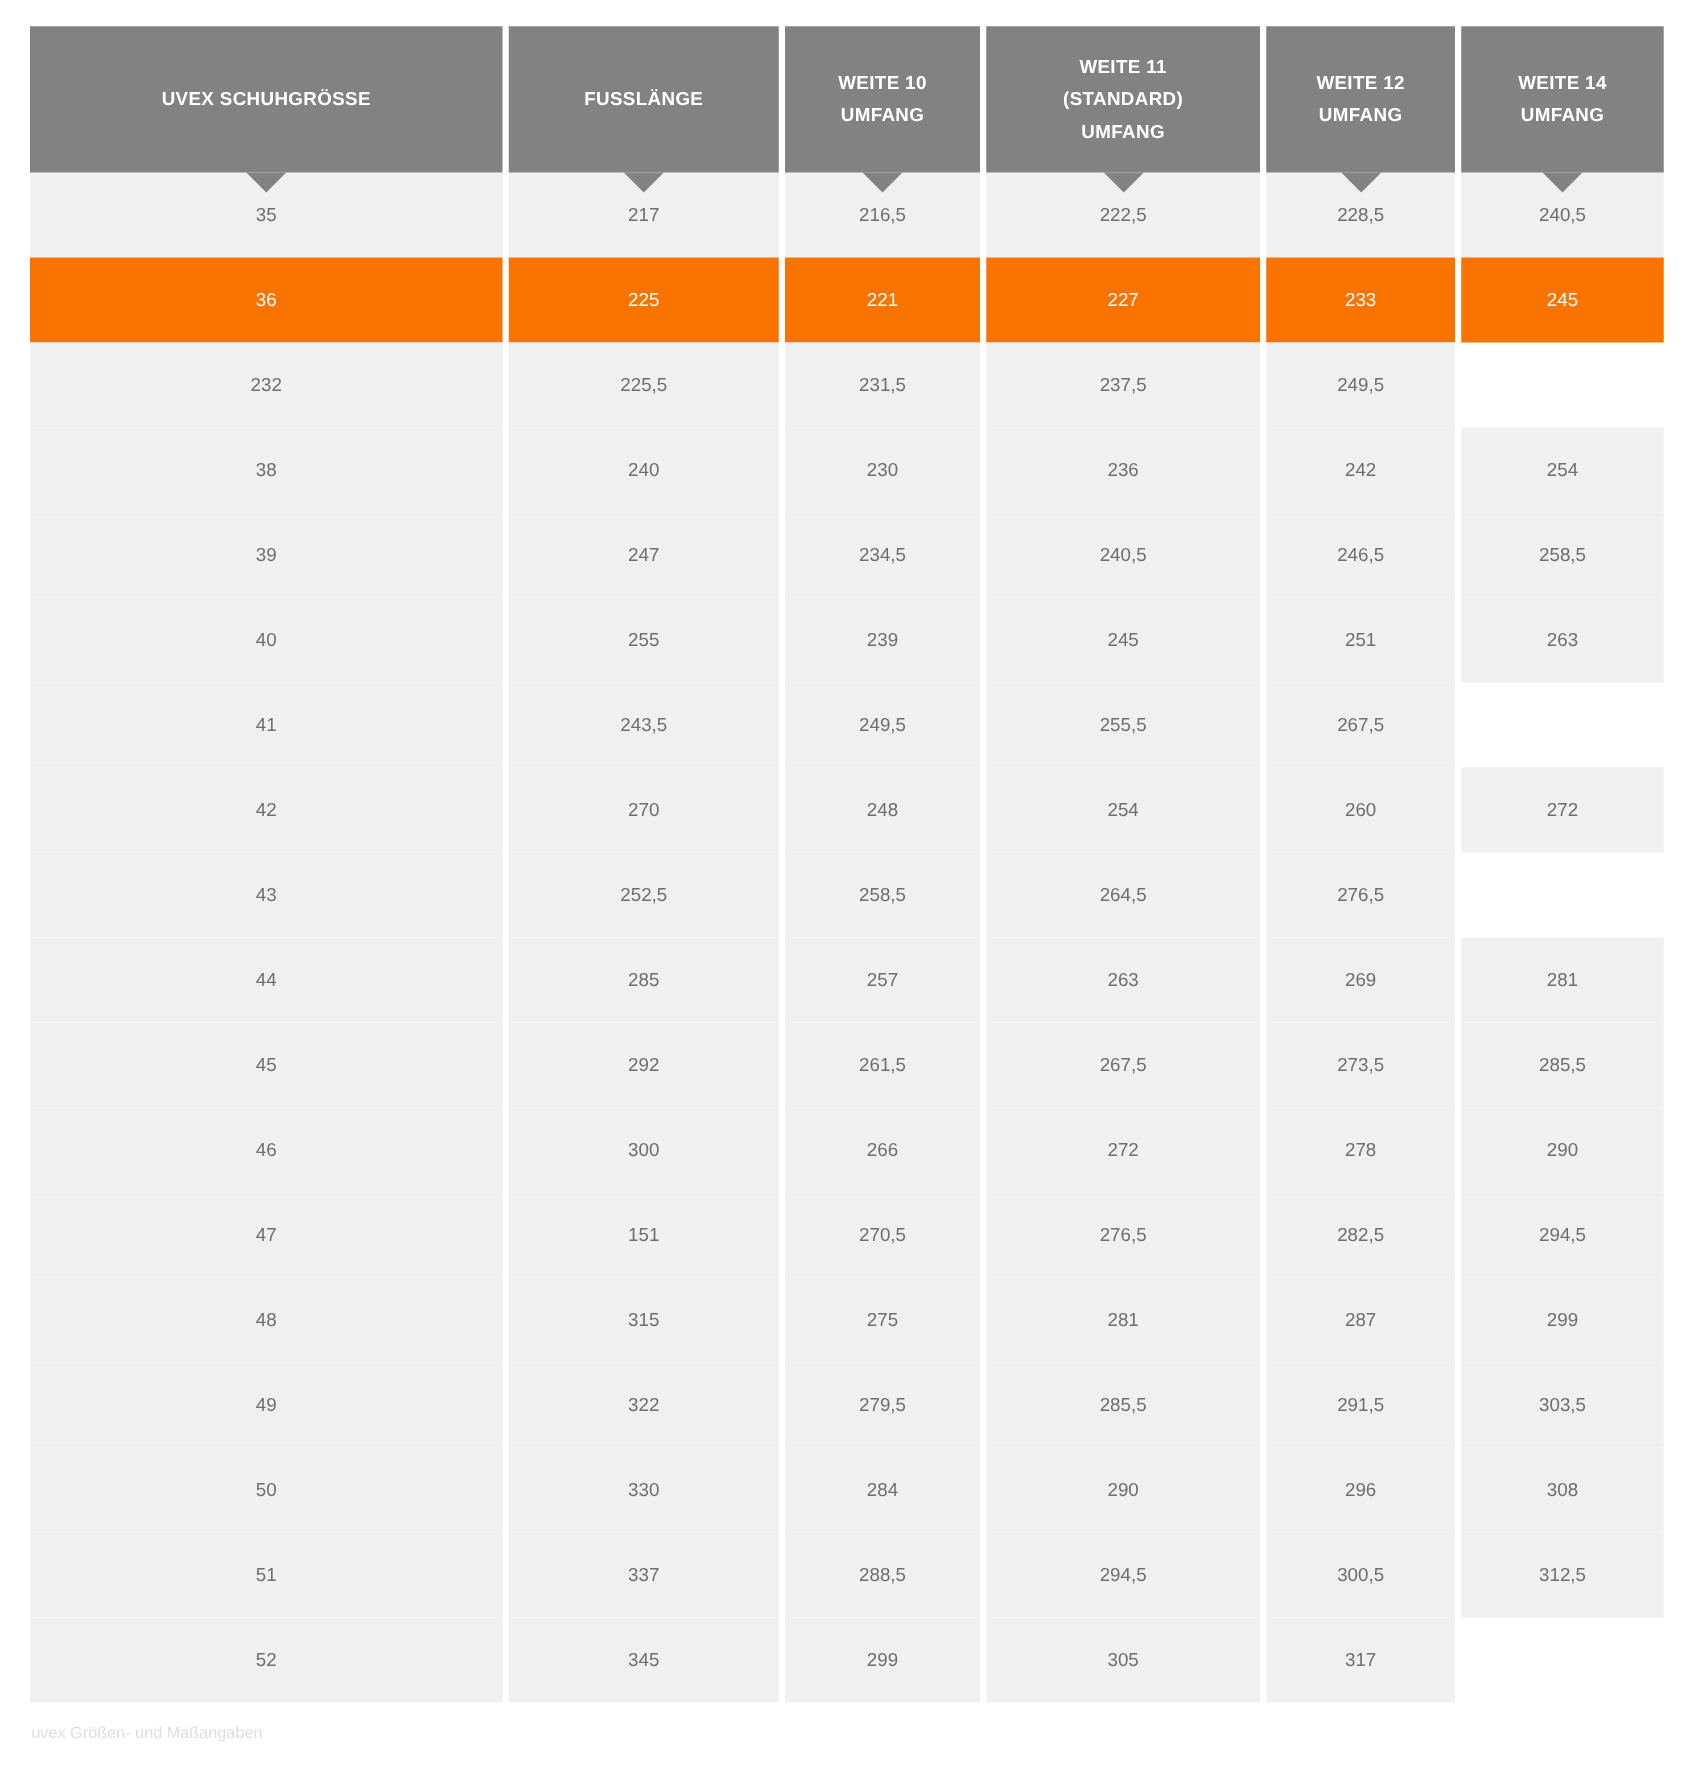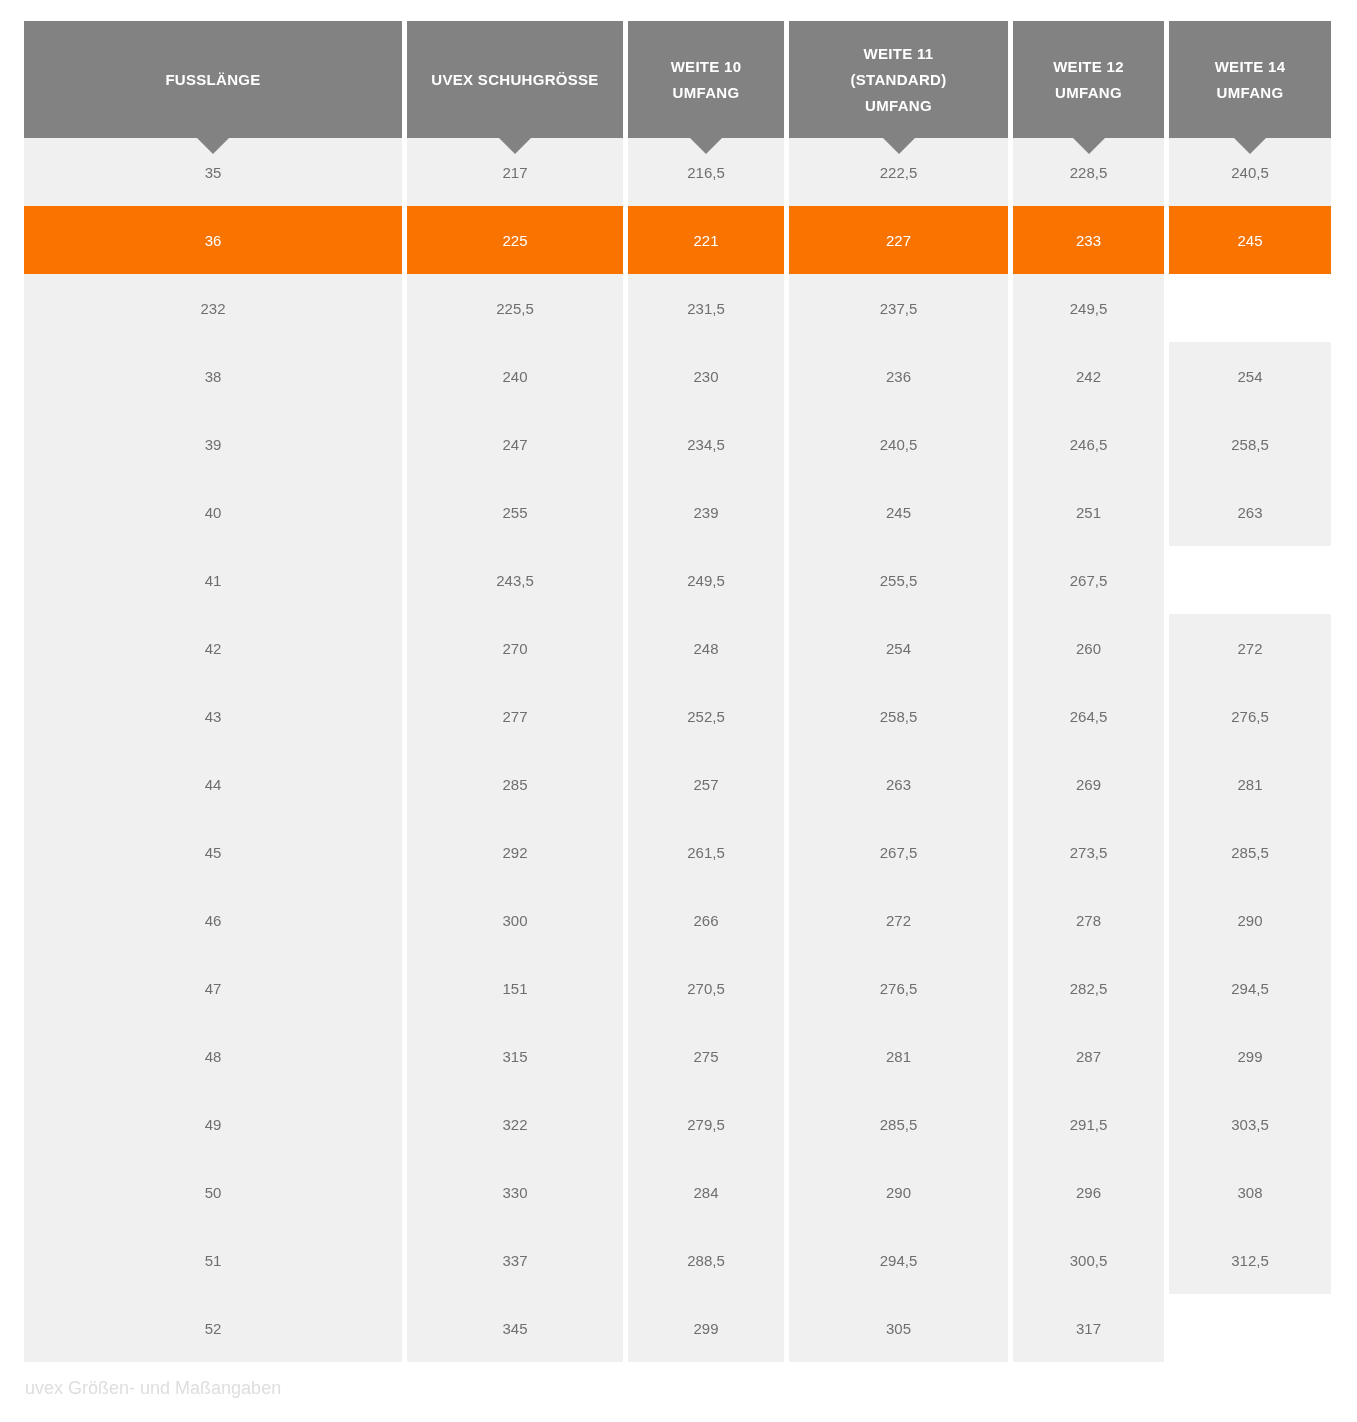--- a/index.html
+++ b/index.html
@@ -59,36 +59,36 @@
     justify-content: center;
     font-size: 15px;
   }
   .row.hl .cell {
     background: var(--highlight-bg, #f87300);
     color: var(--highlight-text, #ffffff);
   }
   .caption {
     margin-top: 16px;
     margin-left: 1px;
-    font-size: 18px;
+    font-size: 13px;
     color: var(--caption-text, #dedede);
   }
 </style>
 </head>
 <body>
 
 <div class="page">
   <div class="size-table">
     <div class="header-row">
         <div class="hcell">
+          <span class="hlabel">UVEX SCHUHGRÖSSE</span>
+          <span class="tri"></span>
+        </div>
+        <div class="hcell">
           <span class="hlabel">FUSSLÄNGE</span>
-          <span class="tri"></span>
-        </div>
-        <div class="hcell">
-          <span class="hlabel">UVEX SCHUHGRÖSSE</span>
           <span class="tri"></span>
         </div>
         <div class="hcell">
           <span class="hlabel">WEITE 10
 UMFANG</span>
           <span class="tri"></span>
         </div>
         <div class="hcell">
           <span class="hlabel">WEITE 11
 (STANDARD)
@@ -164,21 +164,20 @@
         <div class="row">
           <div class="cell">42</div>
           <div class="cell">270</div>
           <div class="cell">248</div>
           <div class="cell">254</div>
           <div class="cell">260</div>
           <div class="cell">272</div>
         </div>
         <div class="row">
           <div class="cell">43</div>
-          <div class="cell">277</div>
           <div class="cell">252,5</div>
           <div class="cell">258,5</div>
           <div class="cell">264,5</div>
           <div class="cell">276,5</div>
         </div>
         <div class="row">
           <div class="cell">44</div>
           <div class="cell">285</div>
           <div class="cell">257</div>
           <div class="cell">263</div>

